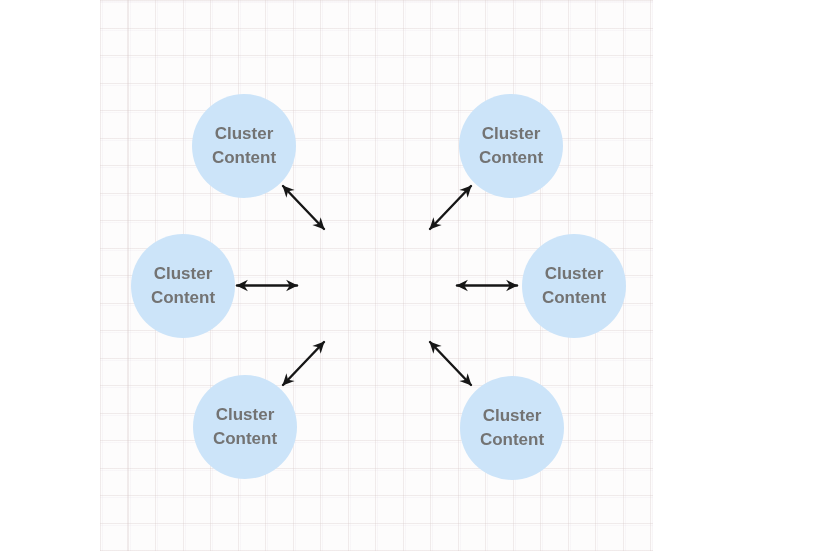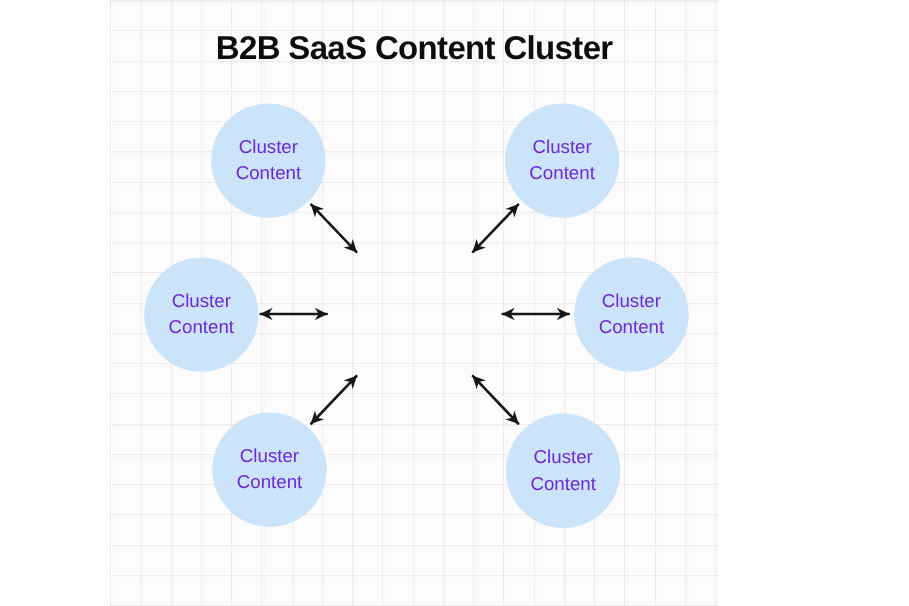--- a/index.html
+++ b/index.html
@@ -36,22 +36,22 @@
     position: absolute; border-radius: 50%;
     display: flex; align-items: center; justify-content: center;
     text-align: center;
   }
   .node.cluster {
     width: 104px; height: 104px;
     background: #cce4f9;
   }
   .node.cluster .label {
     width: 82px;
-    font-size: 17px; line-height: 24px; font-weight: 400;
-    color: #6d28d9;
+    font-size: 17px; line-height: 24px; font-weight: 700;
+    color: #737373;
   }
   .node.pillar {
     width: 150px; height: 150px;
     background: #1a3764;
   }
   .node.pillar .label {
     width: 96px;
     font-size: 28px; line-height: 38px; font-weight: 700;
     color: #ffffff;
   }
@@ -64,21 +64,20 @@
   .c-mid-right   { left: 422px; top: 234px; }
   .c-bot-left    { left:  93px; top: 375px; }
   .c-bot-right   { left: 360px; top: 376px; }
 </style>
 </head>
 <body>
 
 <div class="page">
   <div class="canvas">
 
-    <h1 class="title">B2B SaaS Content Cluster</h1>
 
     <svg class="arrows" viewBox="0 0 553 551" xmlns="http://www.w3.org/2000/svg">
       <defs>
         <marker id="ah" viewBox="0 0 10 10" refX="9" refY="5" markerWidth="5.4" markerHeight="5.4" orient="auto-start-reverse">
           <path d="M0.6,0.6 L9.6,5 L0.6,9.4 L3.4,5 Z" fill="#161616"></path>
         </marker>
       </defs>
       <g stroke="#161616" stroke-width="2.4" stroke-linecap="round">
         <line x1="224" y1="229" x2="183" y2="186" marker-start="url(#ah)" marker-end="url(#ah)"></line>
         <line x1="330" y1="229" x2="371" y2="186" marker-start="url(#ah)" marker-end="url(#ah)"></line>

